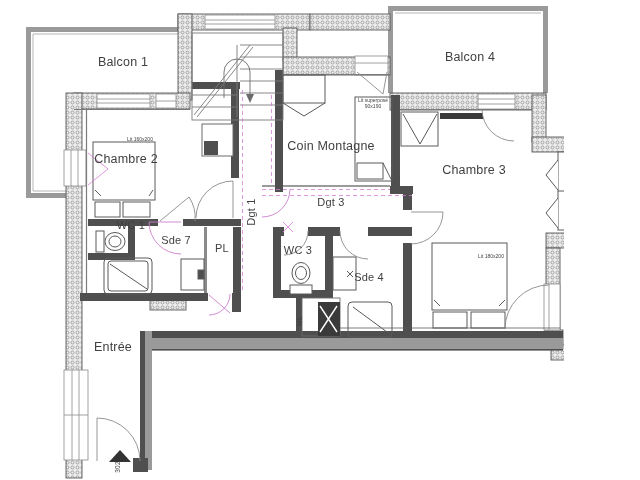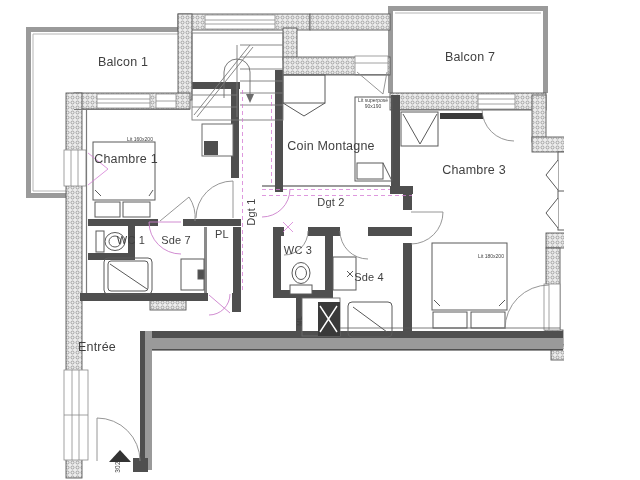--- a/index.html
+++ b/index.html
@@ -277,33 +277,33 @@
     <line x1="271.5" y1="95" x2="271.5" y2="185" stroke-dasharray="4 3"></line>
     <line x1="262" y1="189.5" x2="390" y2="189.5" stroke-dasharray="4 3"></line>
     <path d="M88,153 L108,169 L88,185"></path>
     <path d="M283,222 L293,232 M293,222 L283,232"></path>
   </g>
 
   <path d="M120,450 L131,462 L109,462 Z" fill="#333"></path>
 </svg>
 
   <div class="lbl" style="left:123px;top:62px">Balcon 1</div>
-  <div class="lbl" style="left:470px;top:57px">Balcon 7</div>
-  <div class="lbl" style="left:126px;top:159px">Chambre 1</div>
+  <div class="lbl" style="left:470px;top:57px">Balcon 4</div>
+  <div class="lbl" style="left:126px;top:159px">Chambre 2</div>
   <div class="lbl" style="left:331px;top:146px">Coin Montagne</div>
   <div class="lbl" style="left:474px;top:170px">Chambre 3</div>
-  <div class="lbl small" style="left:131px;top:240px">WC 1</div>
+  <div class="lbl small" style="left:131px;top:225px">WC 1</div>
   <div class="lbl small" style="left:176px;top:240px">Sde 7</div>
-  <div class="lbl small" style="left:222px;top:234px">PL</div>
+  <div class="lbl small" style="left:222px;top:248px">PL</div>
   <div class="lbl small vert" style="left:251px;top:212px">Dgt 1</div>
-  <div class="lbl small" style="left:331px;top:202px">Dgt 2</div>
+  <div class="lbl small" style="left:331px;top:202px">Dgt 3</div>
   <div class="lbl small" style="left:298px;top:250px">WC 3</div>
   <div class="lbl small" style="left:369px;top:277px">Sde 4</div>
   <div class="lbl vtiny" style="left:299px;top:321px">ML</div>
-  <div class="lbl" style="left:97px;top:347px">Entrée</div>
+  <div class="lbl" style="left:113px;top:347px">Entrée</div>
   <div class="lbl vtiny" style="left:117px;top:467px">302</div>
   <div class="lbl tiny" style="left:140px;top:139px">Lit 160x200</div>
   <div class="lbl tiny" style="left:491px;top:256px">Lit 180x200</div>
   <div class="lbl tiny two" style="left:373px;top:103px">
     <div>Lit superposé</div>
     <div>90x190</div>
   </div>
 </div>
 
 </body></html>

